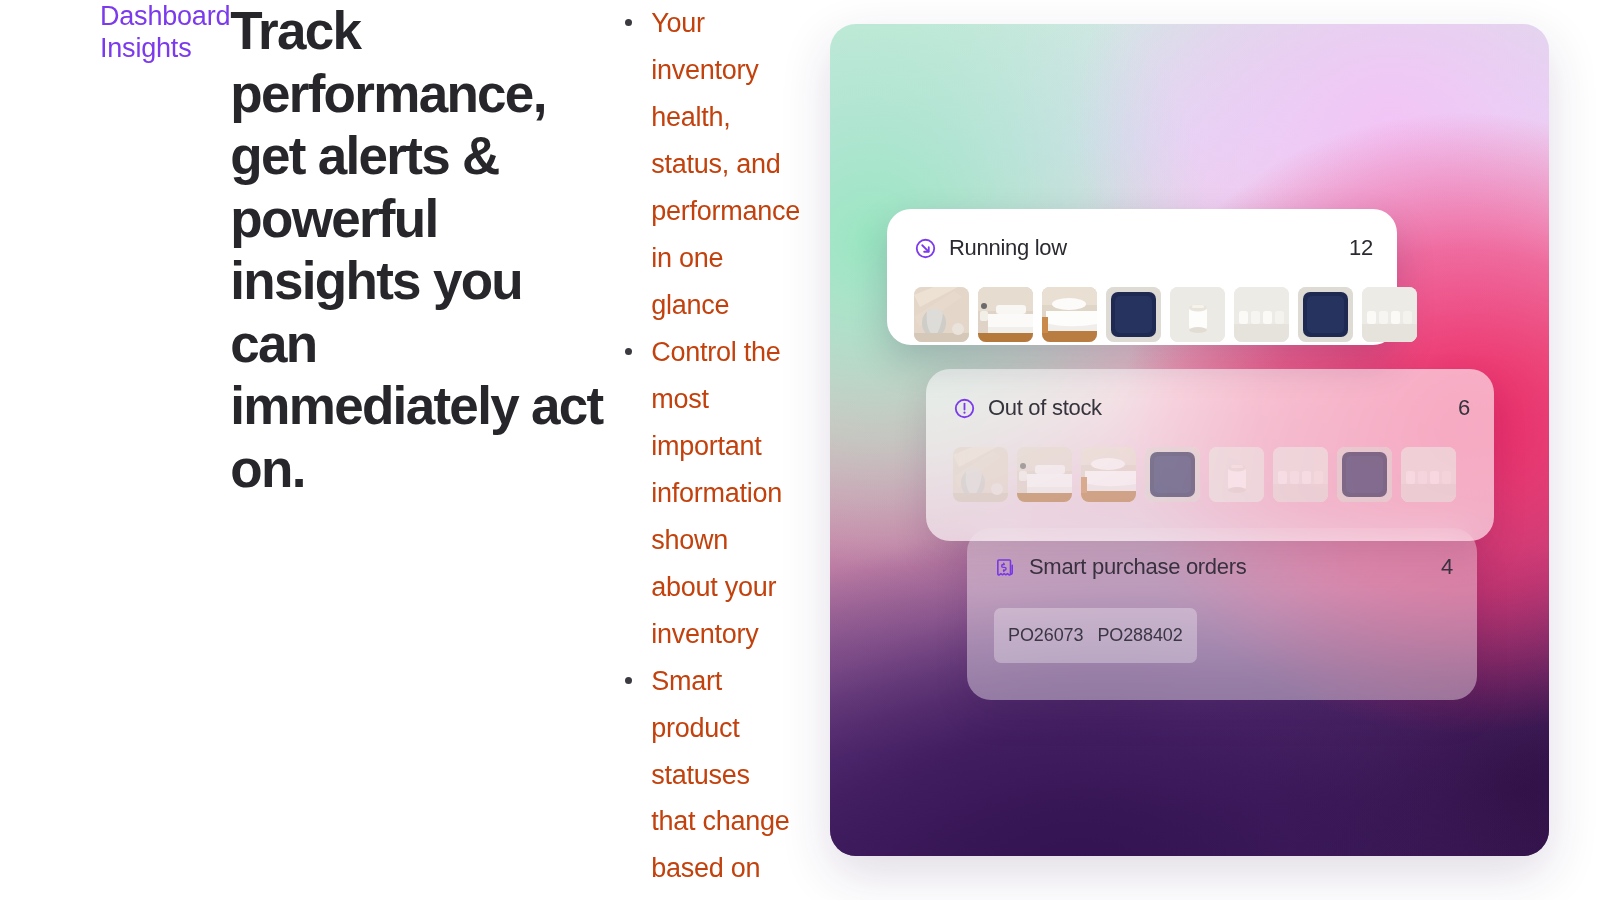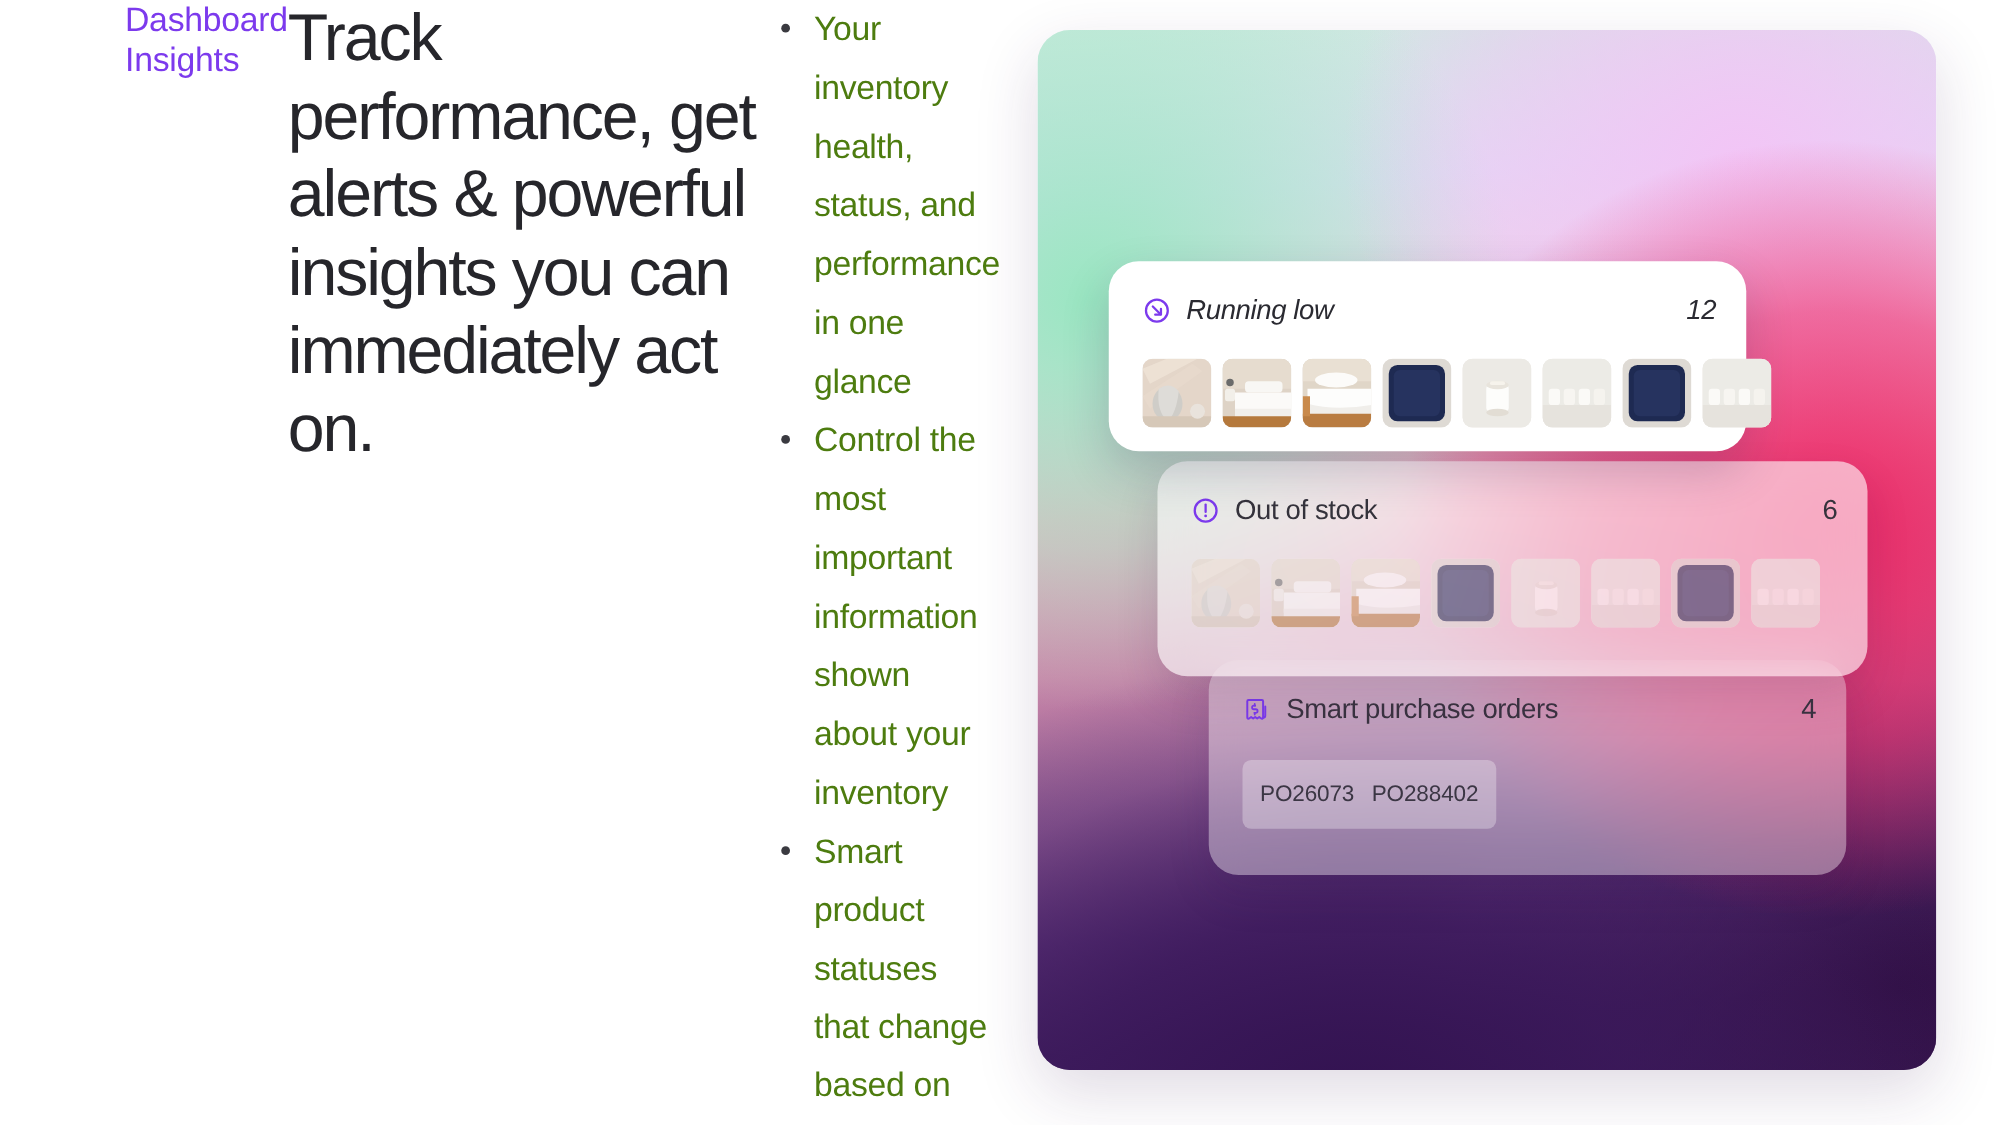--- a/index.html
+++ b/index.html
@@ -37,38 +37,38 @@
     line-height: 1.2;
     font-weight: 400;
     color: #7c3aed;
     letter-spacing: -0.2px;
     margin-bottom: 24px;
   }
 
   .headline {
     font-size: 53px;
     line-height: 1.18;
-    font-weight: 400;
+    font-weight: 700;
     color: #26262b;
     letter-spacing: -1.7px;
     margin-bottom: 42px;
     max-width: 670px;
   }
 
   .bullets {
     list-style: none;
     max-width: 660px;
   }
 
   .bullets li {
     position: relative;
     padding-left: 46px;
     font-size: 27px;
     line-height: 1.74;
-    color: #4d7c0f;
+    color: #c2410c;
     letter-spacing: -0.25px;
     margin-bottom: 0px;
   }
 
   .bullets li .bullet-dot {
     position: absolute;
     left: 20px;
     top: 19px;
     width: 7px;
     height: 7px;
@@ -158,26 +158,25 @@
     background: #ece8e3;
   }
 
   .thumb svg { display: block; width: 100%; height: 100%; }
 
   
   #card-running-low {
     left: 57px;
     top: 185px;
     width: 510px;
-    height: 152px;
+    height: 136px;
     background: #ffffff;
     box-shadow: 0 16px 38px rgba(45, 20, 70, 0.20);
     padding: 26px 24px 24px 27px;
     z-index: 3;
-    font-style: italic;
   }
 
   
   #card-out-of-stock {
     left: 96px;
     top: 345px;
     width: 568px;
     height: 172px;
     background: rgba(255, 255, 255, 0.60);
     backdrop-filter: blur(16px);

